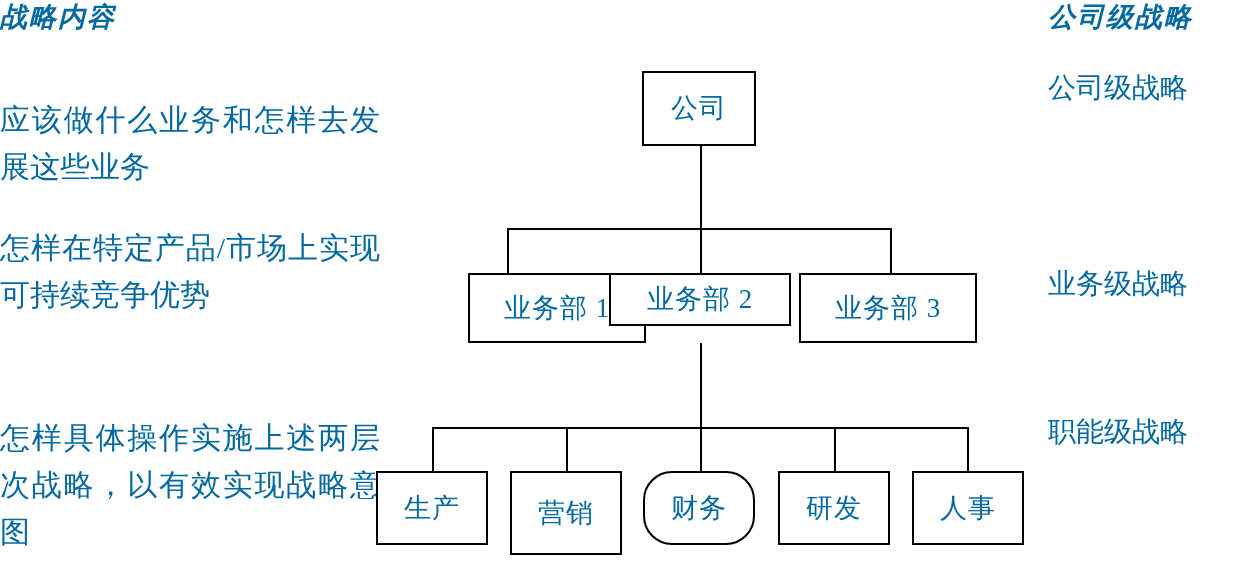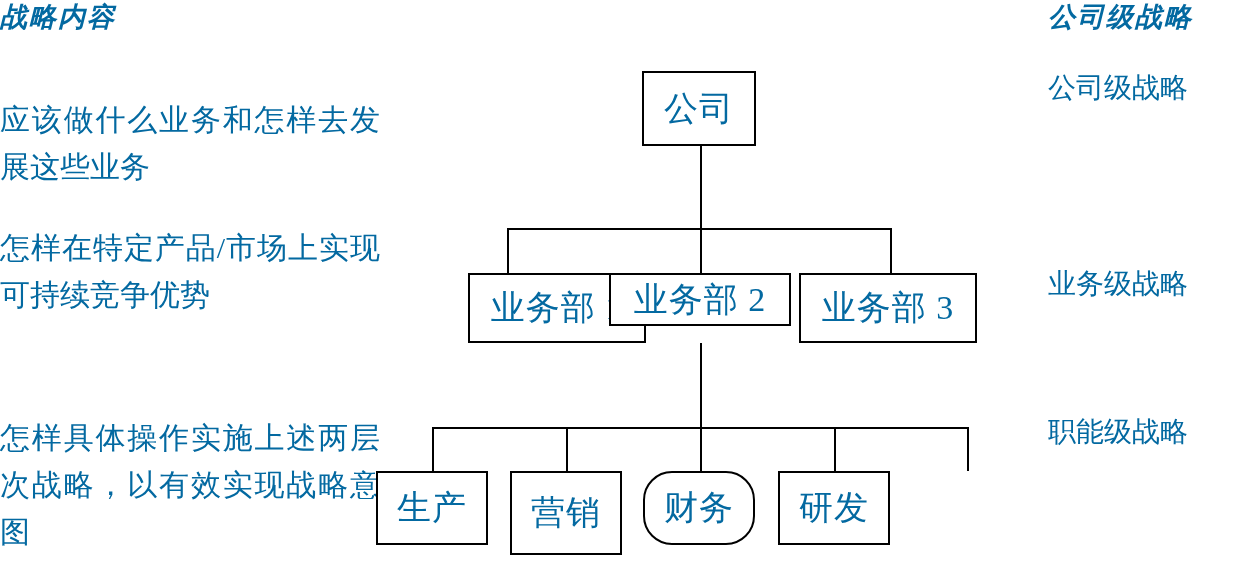--- a/index.html
+++ b/index.html
@@ -67,21 +67,21 @@
     height: 563px;
   }
   .node {
     position: absolute;
     box-sizing: border-box;
     border: 2px solid #000000;
     background: #ffffff;
     display: flex;
     align-items: center;
     justify-content: center;
-    font-size: 34px;
+    font-size: 27px;
     line-height: 1;
     white-space: nowrap;
     letter-spacing: 1px;
     z-index: 2;
   }
   .connector {
     position: absolute;
     background: #000000;
     z-index: 1;
   }
@@ -118,15 +118,16 @@
       <div class="connector v" style="left: 834px; top: 427px; height: 44px;"></div>
       <div class="connector v" style="left: 967px; top: 427px; height: 44px;"></div>
       <div class="node" style="left: 642px; top: 71px; width: 114px; height: 75px;">公司</div>
       <div class="node" style="left: 420px; top: 273px; width: 178px; height: 70px; margin-left: 48px;">业务部 1</div>
       <div class="node" style="left: 609px; top: 273px; width: 182px; height: 53px;">业务部 2</div>
       <div class="node" style="left: 799px; top: 273px; width: 178px; height: 70px;">业务部 3</div>
       <div class="node" style="left: 376px; top: 471px; width: 112px; height: 74px; text-align: center;">生产</div>
       <div class="node" style="left: 510px; top: 471px; width: 112px; height: 84px;">营销</div>
       <div class="node" style="left: 643px; top: 471px; width: 112px; height: 74px; border-radius: 29px;">财务</div>
       <div class="node" style="left: 778px; top: 471px; width: 112px; height: 74px;">研发</div>
+      <div class="node" style="left: 912px; top: 471px; width: 112px; height: 74px;">人事</div>
     </div>
 
 </div>
 
 </body></html>

